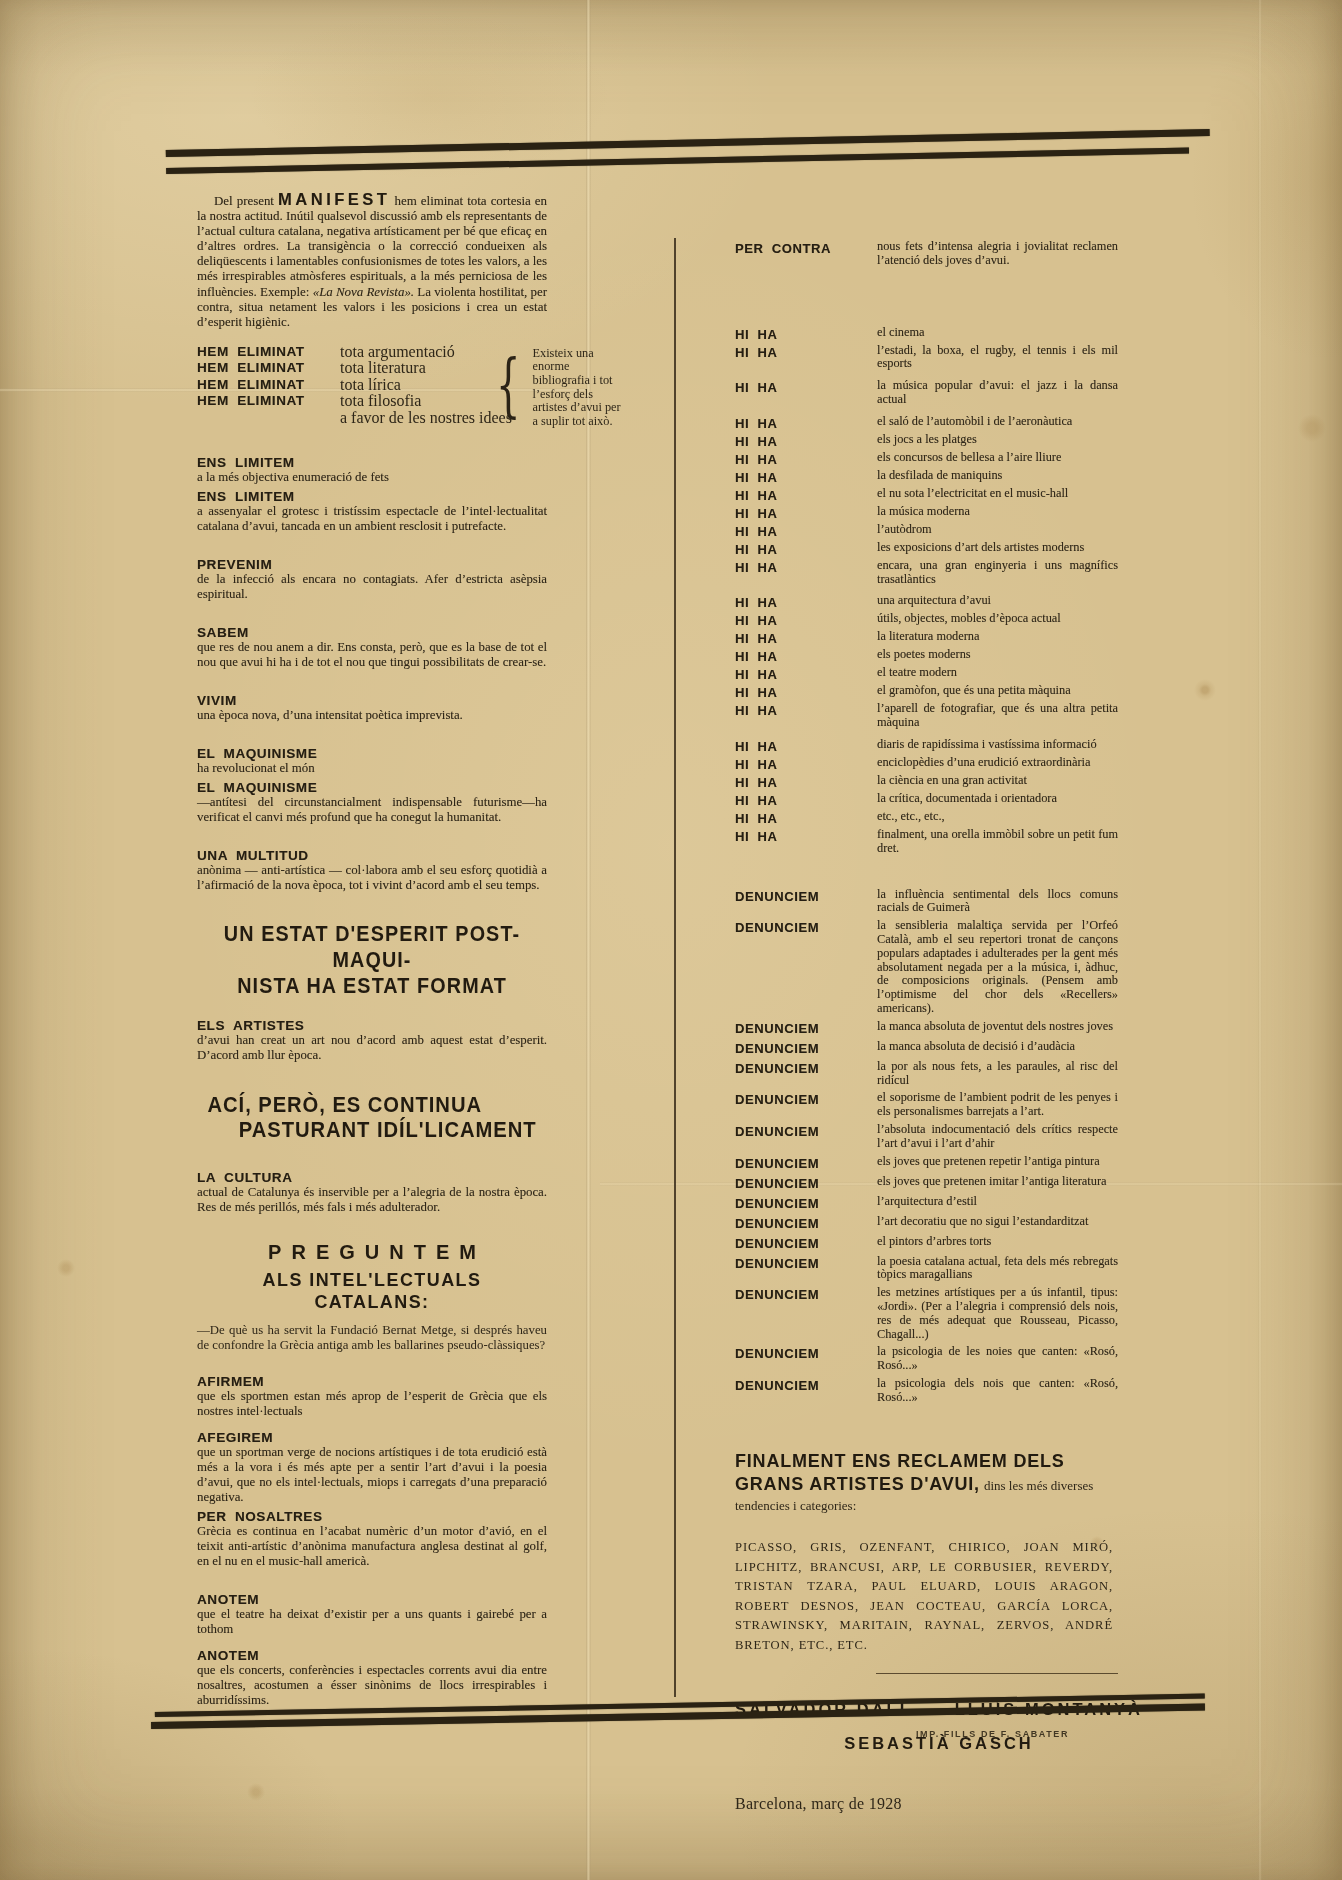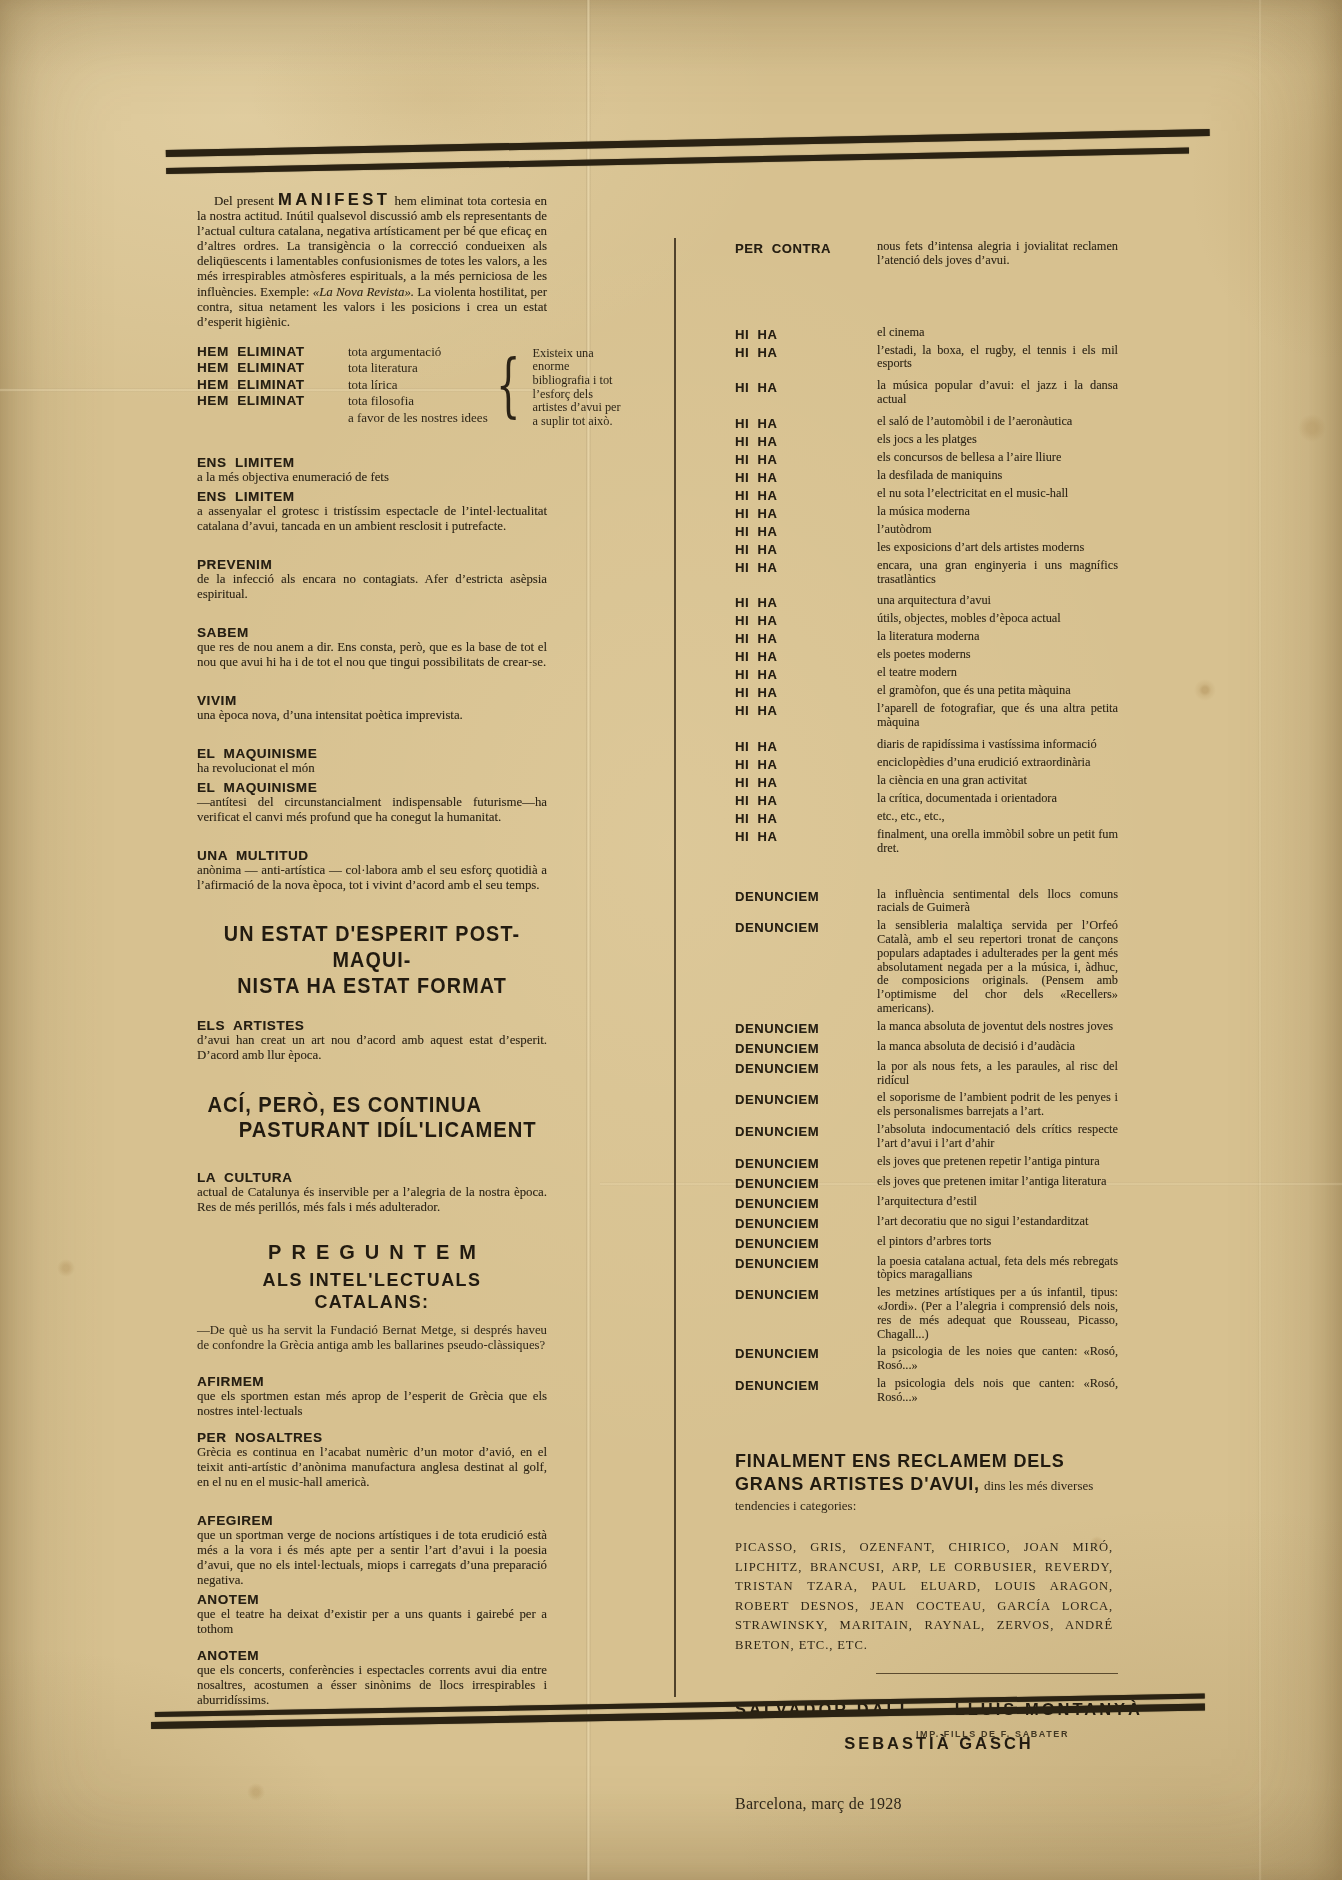--- a/index.html
+++ b/index.html
@@ -59,21 +59,21 @@
   .lrow{display:flex;margin-bottom:22px;flex-direction:column;}
   .lrow .lbl{width:143px;flex:none;padding-top:1px;}
   .lrow .txt{flex:1;font-size:12.8px;line-height:15px;text-align:justify;text-shadow:0.2px 0.2px 0 rgba(60,48,28,0.30);}
   .lrow.tight{margin-bottom:3px;}
   .lrow.sm{margin-bottom:10px;}
   
   .elim{display:flex;margin:14px 0 26px 0;}
   .elim-labels{width:143px;flex:none;}
   .elim-labels .lbl{display:block;line-height:16.5px;}
   .elim-texts{width:160px;flex:none;}
-  .elim-texts div{font-size:13px;line-height:16.5px;white-space:nowrap;margin-left:8px;}
+  .elim-texts div{font-size:16px;line-height:16.5px;white-space:nowrap;}
   .elim-brace{font-family:"DejaVu Serif",serif;font-size:70px;line-height:82px;font-weight:400;
     transform:scaleX(0.55);transform-origin:center;color:#2b2316;margin:0 0 0 -14px;flex:none;}
   .elim-note{width:94px;flex:none;font-size:12.3px;line-height:13.6px;padding-top:3px;margin-left:2px;}
   
   .h1{font-family:"Liberation Sans",sans-serif;font-weight:bold;font-size:21.5px;line-height:26px;
     letter-spacing:1.2px;text-align:center;color:#221b10;transform:scaleX(0.92);transform-origin:center;
     margin:28px 0 18px 0;}
   .h2{font-family:"Liberation Sans",sans-serif;font-weight:bold;font-size:21.5px;line-height:25px;
     letter-spacing:1px;color:#221b10;transform:scaleX(0.94);transform-origin:center;margin:30px 0 26px 0;}
   .h2 .l1{text-align:left;}
@@ -201,27 +201,27 @@
     <div class="h3">
       <div class="l1">PREGUNTEM</div>
       <div class="l2">ALS INTEL'LECTUALS CATALANS:</div>
     </div>
     <p class="question">—De què us ha servit la Fundació Bernat Metge, si després haveu de confondre la Grècia antiga amb les ballarines pseudo-clàssiques?</p>
 
     <div class="lrow sm">
       <span class="lbl">AFIRMEM</span>
       <span class="txt">que els sportmen estan més aprop de l’esperit de Grècia que els nostres intel·lectuals</span>
     </div>
-    <div class="lrow">
-      <span class="lbl">PER NOSALTRES</span>
-      <span class="txt">Grècia es continua en l’acabat numèric d’un motor d’avió, en el teixit anti-artístic d’anònima manufactura anglesa destinat al golf, en el nu en el music-hall americà.</span>
-    </div>
     <div class="lrow tight">
       <span class="lbl">AFEGIREM</span>
       <span class="txt">que un sportman verge de nocions artístiques i de tota erudició està més a la vora i és més apte per a sentir l’art d’avui i la poesia d’avui, que no els intel·lectuals, miops i carregats d’una preparació negativa.</span>
+    </div>
+    <div class="lrow">
+      <span class="lbl">PER NOSALTRES</span>
+      <span class="txt">Grècia es continua en l’acabat numèric d’un motor d’avió, en el teixit anti-artístic d’anònima manufactura anglesa destinat al golf, en el nu en el music-hall americà.</span>
     </div>
     <div class="lrow sm">
       <span class="lbl">ANOTEM</span>
       <span class="txt">que el teatre ha deixat d’existir per a uns quants i gairebé per a tothom</span>
     </div>
     <div class="lrow">
       <span class="lbl">ANOTEM</span>
       <span class="txt">que els concerts, conferències i espectacles corrents avui dia entre nosaltres, acostumen a ésser sinònims de llocs irrespirables i aburridíssims.</span>
     </div>
   </div>

